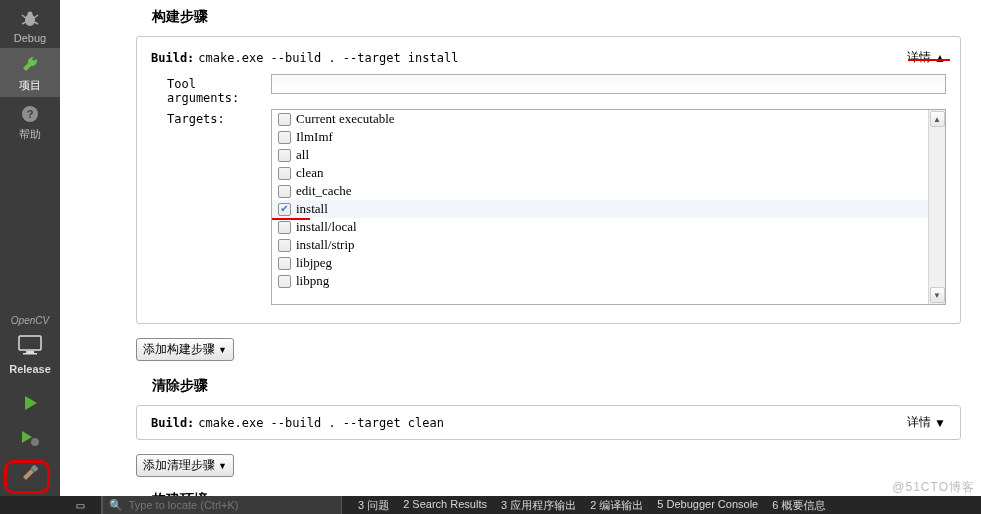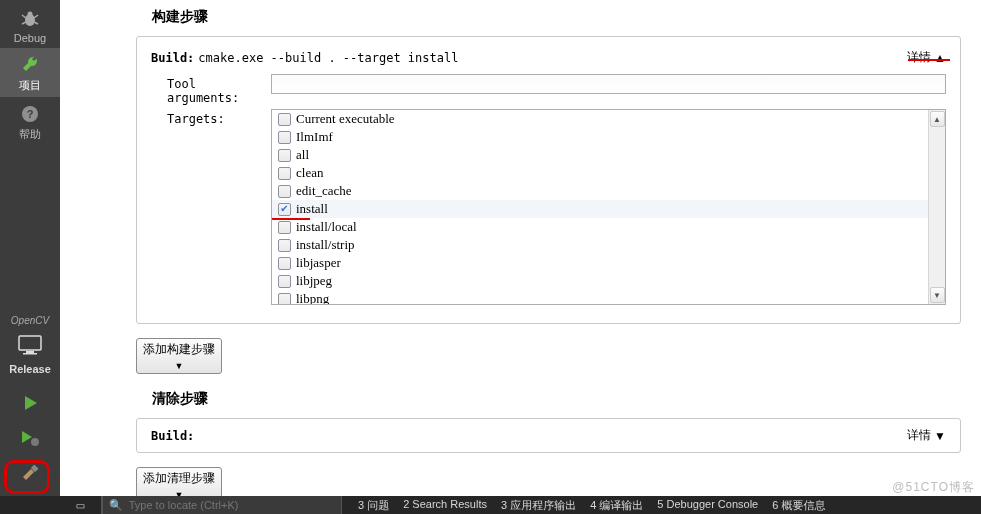--- a/index.html
+++ b/index.html
@@ -27,21 +27,21 @@
 .targets-box { flex: 1; display: flex; border: 1px solid #abadb3; height: 196px; background: #fff; }
 .targets-list { flex: 1; overflow: hidden; font-family: "Comic Sans MS", cursive; font-size: 13px; }
 .target-row { display: flex; align-items: center; height: 18px; padding-left: 6px; gap: 5px; position: relative; }
 .target-row.highlight { background: #f2f6fb; }
 .chk { width: 13px; height: 13px; border: 1px solid #8f8f9d; border-radius: 2px; display: inline-flex; align-items: center; justify-content: center; font-size: 10px; color: #3275d6; background: linear-gradient(#f5f5f5,#e9e9e9); }
 .chk.checked::after { content: "✔"; font-size: 10px; line-height: 1; }
 .red-mark { position: absolute; left: -6px; bottom: -2px; width: 44px; height: 8px; border: 2px solid #d00; border-top: none; border-right: none; border-radius: 0 0 0 8px; }
 .scroll-col { width: 17px; background: #f0f0f0; border-left: 1px solid #d6d6d6; display: flex; flex-direction: column; align-items: center; }
 .scroll-btn { width: 15px; height: 16px; display: flex; align-items: center; justify-content: center; font-size: 8px; color: #555; background: linear-gradient(#fdfdfd,#e6e6e6); border: 1px solid #ccc; border-radius: 2px; margin: 1px; }
 .scroll-track { flex: 1; }
-.add-step-btn { border: 1px solid #8a8a8a; background: linear-gradient(#fdfdfd,#e4e4e4); padding: 2px 6px; font-size: 12px; border-radius: 3px; cursor: pointer; display: inline-flex; align-items: center; gap: 3px; margin-top: 6px; flex-direction: column; }
+.add-step-btn { border: 1px solid #8a8a8a; background: linear-gradient(#fdfdfd,#e4e4e4); padding: 2px 6px; font-size: 12px; border-radius: 3px; cursor: pointer; display: inline-flex; align-items: center; gap: 3px; margin-top: 6px; }
 .bottom-bar { position: absolute; bottom: 0; left: 0; right: 0; height: 18px; background: #262626; color: #d7d7d7; display: flex; align-items: center; font-size: 11px; }
 .bb-left { width: 60px; background: #262626; }
 .search-box { display: flex; align-items: center; background: #3a3a3a; height: 18px; padding: 0 6px; width: 240px; border-left:1px solid #555; border-right:1px solid #555; gap:6px; }
 .search-box input { background: transparent; border: none; color: #ccc; font-size: 11px; flex: 1; outline: none; }
 .bb-tabs { display: flex; gap: 14px; padding-left: 16px; }
 .bb-tab { cursor: pointer; white-space: nowrap; }
 .watermark { position: absolute; right: 6px; bottom: 18px; color: #bcbcbc; font-size: 12px; letter-spacing: 1px; }
 .circle-build { position: absolute; left: 4px; bottom: 20px; width: 46px; height: 34px; border: 3px solid #d00; border-radius: 10px; pointer-events: none; }
 </style>
 </head>
@@ -162,24 +162,20 @@
               <div class="target-row">
                 <span class="chk"></span>
                 <span>install/local</span>
               </div>
               <div class="target-row">
                 <span class="chk"></span>
                 <span>install/strip</span>
               </div>
               <div class="target-row">
                 <span class="chk"></span>
-                <span>libjasper</span>
-              </div>
-              <div class="target-row">
-                <span class="chk"></span>
                 <span>libjpeg</span>
               </div>
               <div class="target-row">
                 <span class="chk"></span>
                 <span>libpng</span>
               </div>
             </div>
           <div class="scroll-col">
             <div class="scroll-btn">▲</div>
             <div class="scroll-track"></div>
@@ -192,20 +188,21 @@
     <button class="add-step-btn">
       <span>添加构建步骤</span>
       <span style="font-size:9px">▼</span>
     </button>
 
     <div class="section-title" style="margin-top:16px">清除步骤</div>
 
     <div class="panel" style="padding:8px 14px">
       <div class="panel-header" style="margin-bottom:0">
         <span class="build-label">Build:</span>
+        <span class="build-cmd">cmake.exe --build . --target clean</span>
         <span class="details-btn">
           <span>详情</span>
           <span>▼</span>
         </span>
       </div>
     </div>
 
     <button class="add-step-btn">
       <span>添加清理步骤</span>
       <span style="font-size:9px">▼</span>
@@ -223,19 +220,19 @@
     <span style="font-size:10px">▭</span>
   </div>
   <div class="search-box">
     <span style="font-size:11px">🔍</span>
     <input placeholder="Type to locate (Ctrl+K)" style="">
   </div>
   <div class="bb-tabs" id="bb-tabs">
       <span class="bb-tab">3  问题</span>
       <span class="bb-tab">2  Search Results</span>
       <span class="bb-tab">3  应用程序输出</span>
-      <span class="bb-tab">4  编译输出</span>
+      <span class="bb-tab">2  编译输出</span>
       <span class="bb-tab">5  Debugger Console</span>
       <span class="bb-tab">6  概要信息</span>
     </div>
 </div>
 
 <div class="watermark">@51CTO博客</div>
 
 </body></html>

